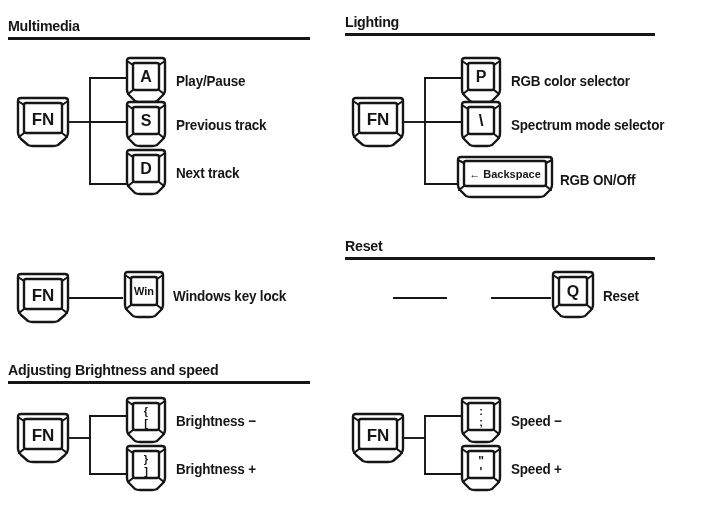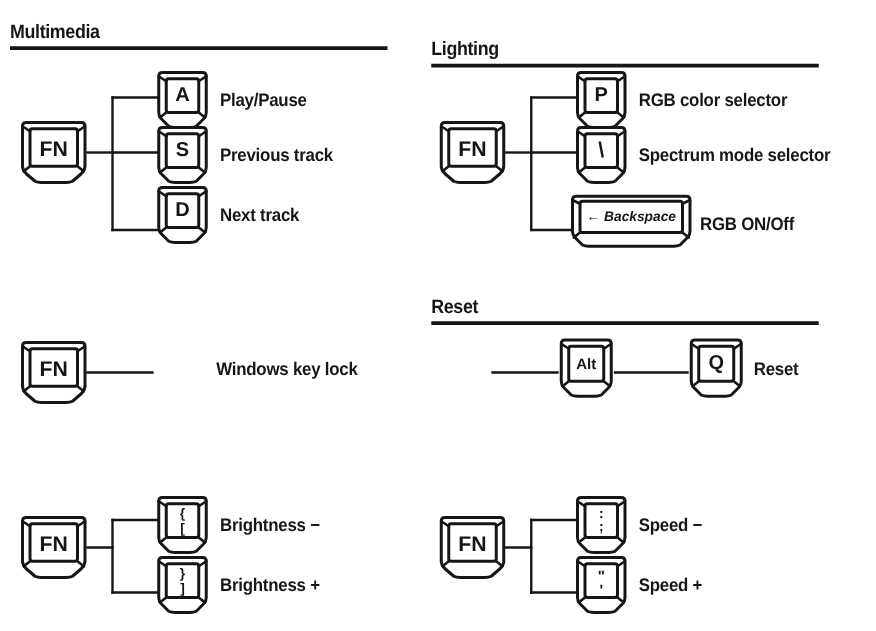--- a/index.html
+++ b/index.html
@@ -157,21 +157,21 @@
   <div class="keycap" style="left:124px; top:148px;">
     <svg width="44" height="48" viewBox="0 0 44 48">
       <path class="kc-shell" d="M3 5 Q3 2 6 2 L38 2 Q41 2 41 5 L41 34 Q41 37 39 39 L33 45 Q31 46 28 46 L16 46 Q13 46 11 45 L5 39 Q3 37 3 34 Z"></path>
       <path class="kc-face" d="M9 9 Q9 7 11 7 L33 7 Q35 7 35 9 L35 32 Q35 34 33 34 L11 34 Q9 34 9 32 Z"></path>
       <path class="kc-bevel" d="M3 5 L9 9 M41 5 L35 9 M9 34 L4 38 M35 34 L40 38"></path>
       <text class="kc-text" x="22" y="20" font-size="16">D</text>
     </svg>
   </div>
   <div class="key-label" style="left:176px; top:166px;">Next track</div>
 
-  <div class="section" style="left:345px; top:32px; width:310px;">
+  <div class="section" style="left:345px; top:14px; width:310px;">
     <div class="section-title">Lighting</div>
     <div class="section-rule"></div>
   </div>
 
   <div class="keycap" style="left:349px; top:96px;">
     <svg width="58" height="52" viewBox="0 0 58 52">
       <path class="kc-shell" d="M4 5 Q4 2 7 2 L51 2 Q54 2 54 5 L54 37 Q54 40 51 43 L44 49 Q42 50 39 50 L19 50 Q16 50 14 49 L7 43 Q4 40 4 37 Z"></path>
       <path class="kc-face" d="M10 9 Q10 7 12 7 L46 7 Q48 7 48 9 L48 35 Q48 37 46 37 L12 37 Q10 37 10 35 Z"></path>
       <path class="kc-bevel" d="M4 5 L10 9 M54 5 L48 9 M10 37 L5 41 M48 37 L53 41"></path>
       <text class="kc-text" x="29" y="23" font-size="17">FN</text>
@@ -201,21 +201,21 @@
   <div class="keycap" style="left:459px; top:100px;">
     <svg width="44" height="48" viewBox="0 0 44 48">
       <path class="kc-shell" d="M3 5 Q3 2 6 2 L38 2 Q41 2 41 5 L41 34 Q41 37 39 39 L33 45 Q31 46 28 46 L16 46 Q13 46 11 45 L5 39 Q3 37 3 34 Z"></path>
       <path class="kc-face" d="M9 9 Q9 7 11 7 L33 7 Q35 7 35 9 L35 32 Q35 34 33 34 L11 34 Q9 34 9 32 Z"></path>
       <path class="kc-bevel" d="M3 5 L9 9 M41 5 L35 9 M9 34 L4 38 M35 34 L40 38"></path>
       <text class="kc-text" x="22" y="20" font-size="17">\</text>
     </svg>
   </div>
   <div class="key-label" style="left:511px; top:118px;">Spectrum mode selector</div>
 
-  <div class="keycap" style="left:455px; top:155px;font-style:italic;">
+  <div class="keycap" style="left:455px; top:155px;">
     <svg width="100" height="44" viewBox="0 0 100 44">
       <path class="kc-shell" d="M3 5 Q3 2 6 2 L94 2 Q97 2 97 5 L97 30 Q97 33 95 35 L89 41 Q87 42 84 42 L16 42 Q13 42 11 41 L5 35 Q3 33 3 30 Z"></path>
       <path class="kc-face" d="M9 8 Q9 6 11 6 L89 6 Q91 6 91 8 L91 29 Q91 31 89 31 L11 31 Q9 31 9 29 Z"></path>
       <path class="kc-bevel" d="M3 5 L9 8 M97 5 L91 8 M9 31 L4 35 M91 31 L96 35"></path>
       <text class="kc-text" x="50" y="18.5" font-size="11">← Backspace</text>
     </svg>
   </div>
   <div class="key-label" style="left:560px; top:173px;">RGB ON/Off</div>
 
 
@@ -227,59 +227,63 @@
       <text class="kc-text" x="29" y="23" font-size="17">FN</text>
     </svg>
   </div>
 
   <div class="connector" style="left:70px; top:295px;">
     <svg width="52" height="6" viewBox="0 0 52 6">
       <path class="conn-line" d="M0 3 L52 3"></path>
     </svg>
   </div>
 
+  <div class="keycap" style="left:122px; top:270px;">
+    <svg width="44" height="50" viewBox="0 0 44 50">
+      <path class="kc-shell" d="M3 5 Q3 2 6 2 L38 2 Q41 2 41 5 L41 35 Q41 38 39 40 L33 46 Q31 47 28 47 L16 47 Q13 47 11 46 L5 40 Q3 38 3 35 Z"></path>
+      <path class="kc-face" d="M9 9 Q9 7 11 7 L33 7 Q35 7 35 9 L35 33 Q35 35 33 35 L11 35 Q9 35 9 33 Z"></path>
+      <path class="kc-bevel" d="M3 5 L9 9 M41 5 L35 9 M9 35 L4 39 M35 35 L40 39"></path>
+      <text class="kc-text" x="22" y="21" font-size="11">Win</text>
+    </svg>
+  </div>
   <div class="key-label" style="left:173px; top:289px;">Windows key lock</div>
 
   <div class="section" style="left:345px; top:238px; width:310px;">
     <div class="section-title">Reset</div>
     <div class="section-rule"></div>
   </div>
 
 
   <div class="connector" style="left:394px; top:295px;">
     <svg width="52" height="6" viewBox="0 0 52 6">
       <path class="conn-line" d="M0 3 L52 3"></path>
     </svg>
   </div>
 
-  <div class="keycap" style="left:446px; top:270px;">
-    <svg width="46" height="50" viewBox="0 0 46 50">
-      <path class="kc-shell" d="M3 5 Q3 2 6 2 L40 2 Q43 2 43 5 L43 35 Q43 38 41 40 L35 46 Q33 47 30 47 L16 47 Q13 47 11 46 L5 40 Q3 38 3 35 Z"></path>
-      <path class="kc-face" d="M9 9 Q9 7 11 7 L35 7 Q37 7 37 9 L37 33 Q37 35 35 35 L11 35 Q9 35 9 33 Z"></path>
-      <path class="kc-bevel" d="M3 5 L9 9 M43 5 L37 9 M9 35 L4 39 M37 35 L42 39"></path>
-      <text class="kc-text" x="23" y="21" font-size="12">Alt</text>
-    </svg>
-  </div>
 
   <div class="connector" style="left:492px; top:295px;">
     <svg width="58" height="6" viewBox="0 0 58 6">
       <path class="conn-line" d="M0 3 L58 3"></path>
     </svg>
   </div>
 
   <div class="keycap" style="left:550px; top:270px;">
     <svg width="46" height="50" viewBox="0 0 46 50">
       <path class="kc-shell" d="M3 5 Q3 2 6 2 L40 2 Q43 2 43 5 L43 35 Q43 38 41 40 L35 46 Q33 47 30 47 L16 47 Q13 47 11 46 L5 40 Q3 38 3 35 Z"></path>
       <path class="kc-face" d="M9 9 Q9 7 11 7 L35 7 Q37 7 37 9 L37 33 Q37 35 35 35 L11 35 Q9 35 9 33 Z"></path>
       <path class="kc-bevel" d="M3 5 L9 9 M43 5 L37 9 M9 35 L4 39 M37 35 L42 39"></path>
       <text class="kc-text" x="23" y="21" font-size="16">Q</text>
     </svg>
   </div>
   <div class="key-label" style="left:603px; top:289px;">Reset</div>
 
+  <div class="section" style="left:8px; top:362px; width:302px;">
+    <div class="section-title">Adjusting Brightness and speed</div>
+    <div class="section-rule"></div>
+  </div>
 
   <div class="keycap" style="left:14px; top:412px;">
     <svg width="58" height="52" viewBox="0 0 58 52">
       <path class="kc-shell" d="M4 5 Q4 2 7 2 L51 2 Q54 2 54 5 L54 37 Q54 40 51 43 L44 49 Q42 50 39 50 L19 50 Q16 50 14 49 L7 43 Q4 40 4 37 Z"></path>
       <path class="kc-face" d="M10 9 Q10 7 12 7 L46 7 Q48 7 48 9 L48 35 Q48 37 46 37 L12 37 Q10 37 10 35 Z"></path>
       <path class="kc-bevel" d="M4 5 L10 9 M54 5 L48 9 M10 37 L5 41 M48 37 L53 41"></path>
       <text class="kc-text" x="29" y="23" font-size="17">FN</text>
     </svg>
   </div>
 

